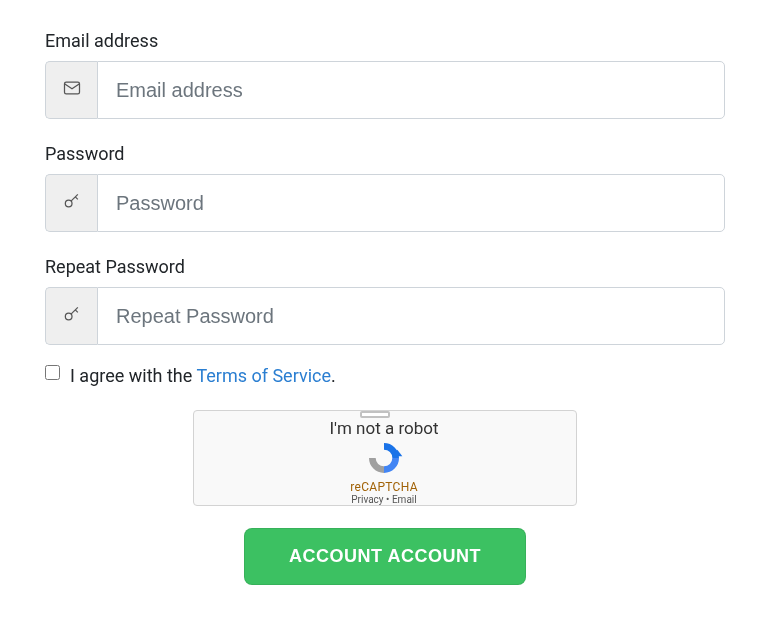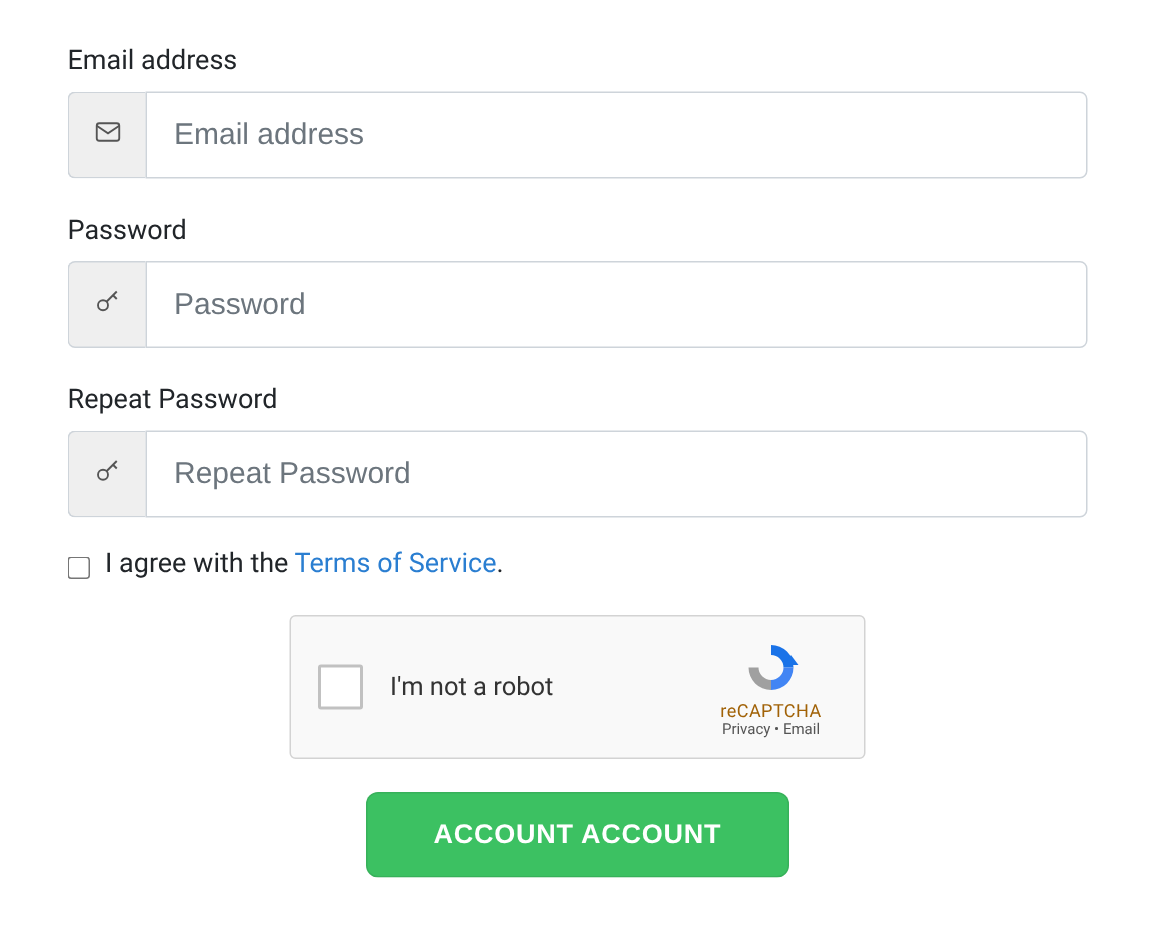--- a/index.html
+++ b/index.html
@@ -52,21 +52,21 @@
       font-size: 20px;
       color: #495057;
       background: #fff;
       outline: none;
     }
     .text-input::placeholder {
       color: #6c757d;
     }
     .agree-row {
       display: flex;
-      align-items: flex-end;
+      align-items: flex-start;
       margin-bottom: 24px;
       margin-top: -4px;
     }
     .agree-row input[type="checkbox"] {
       width: 15px;
       height: 15px;
       margin-right: 10px;
     }
     .agree-text {
       font-size: 18px;
@@ -80,20 +80,21 @@
       width: 384px;
       height: 96px;
       border: 1px solid #d3d3d3;
       border-radius: 4px;
       background: #f9f9f9;
       margin: 0 auto 22px auto;
       display: flex;
       align-items: center;
       padding: 0 20px 0 18px;
       position: relative;
+      flex-direction: column;
     }
     .recaptcha-checkbox {
       width: 30px;
       height: 30px;
       border: 2px solid #c1c1c1;
       border-radius: 2px;
       background: #fff;
       margin-right: 18px;
     }
     .recaptcha-label {

